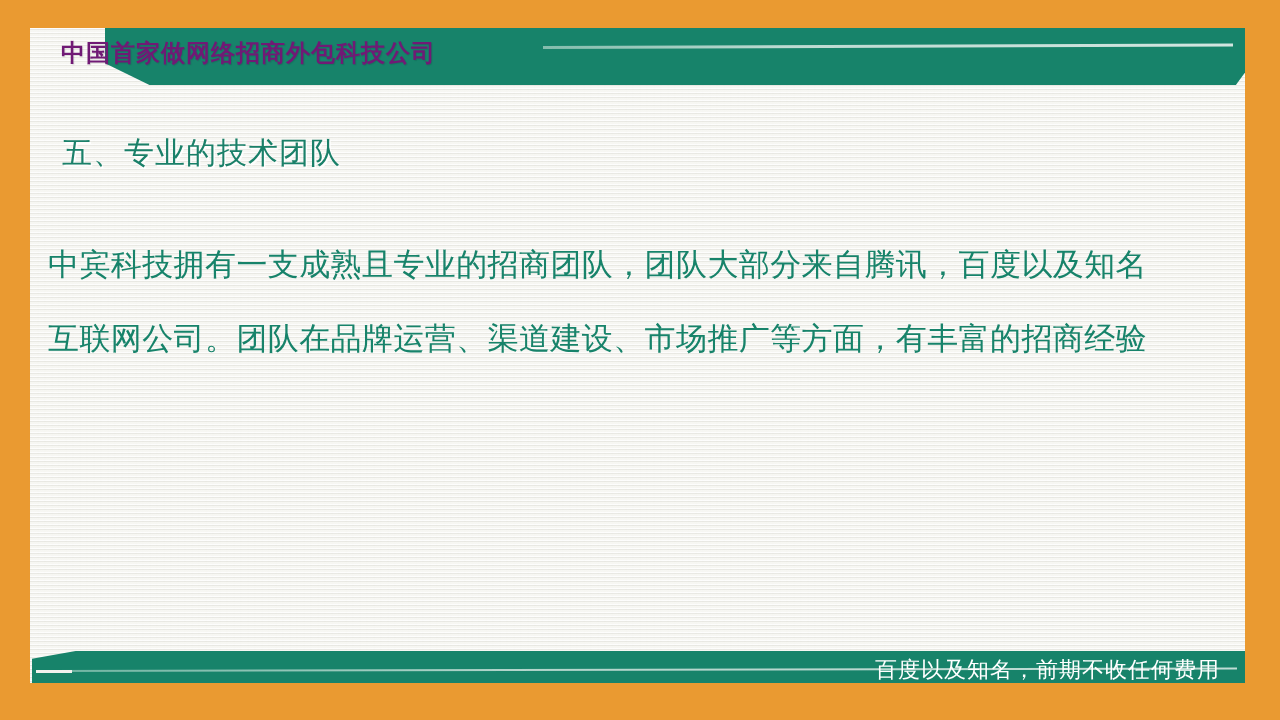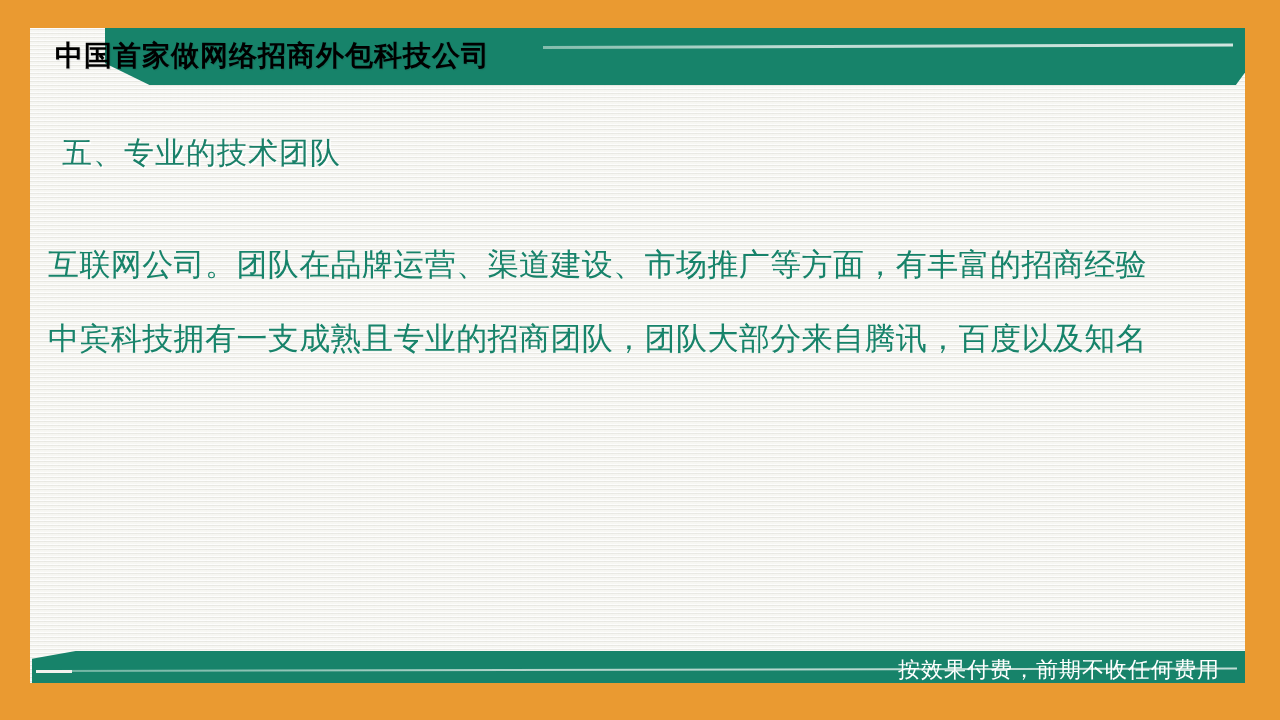--- a/index.html
+++ b/index.html
@@ -39,25 +39,25 @@
     clip-path:polygon(0 0, 100% 0, 100% 78%, 99.2% 100%, 3.9% 100%, 0 62%);
   }
   .header-hairline{
     position:absolute;left:543px;top:46px;width:690px;height:3px;
     background:linear-gradient(to right,#8fc3b4,#cfe4dd 35%,#e7f0ed);
     opacity:.9;
     transform:skewY(-0.20deg);
     transform-origin:left center;
   }
   .header-title{
-    position:absolute;left:55px;top:37px;
-    color:#000000;
+    position:absolute;left:61px;top:37px;
+    color:#701a75;
     font-family:"Liberation Sans","DejaVu Sans",sans-serif;
     font-weight:bold;
-    font-size:28px;
+    font-size:24px;
     letter-spacing:1px;
     white-space:nowrap;
     text-shadow:1px 1px 1px rgba(0,0,0,.10);
   }
 
   
   .section-heading{
     position:absolute;left:62px;top:133px;
     color:#1a8069;
     font-family:"Liberation Sans","DejaVu Sans",sans-serif;
@@ -114,22 +114,22 @@
 
   <div class="paper"></div>
 
   <div class="header-band"></div>
   <div class="header-hairline"></div>
   <div class="header-title">中国首家做网络招商外包科技公司</div>
 
   <div class="section-heading">五、专业的技术团队</div>
 
   <div class="body-block">
+    <div class="body-line">中宾科技拥有一支成熟且专业的招商团队，团队大部分来自腾讯，百度以及知名</div>
     <div class="body-line">互联网公司。团队在品牌运营、渠道建设、市场推广等方面，有丰富的招商经验</div>
-    <div class="body-line">中宾科技拥有一支成熟且专业的招商团队，团队大部分来自腾讯，百度以及知名</div>
   </div>
 
   <div class="footer-band"></div>
   <div class="footer-hairline"></div>
   <div class="footer-dash"></div>
-  <div class="footer-text">按效果付费，前期不收任何费用</div>
+  <div class="footer-text">百度以及知名，前期不收任何费用</div>
 
 </div>
 
 </body></html>

